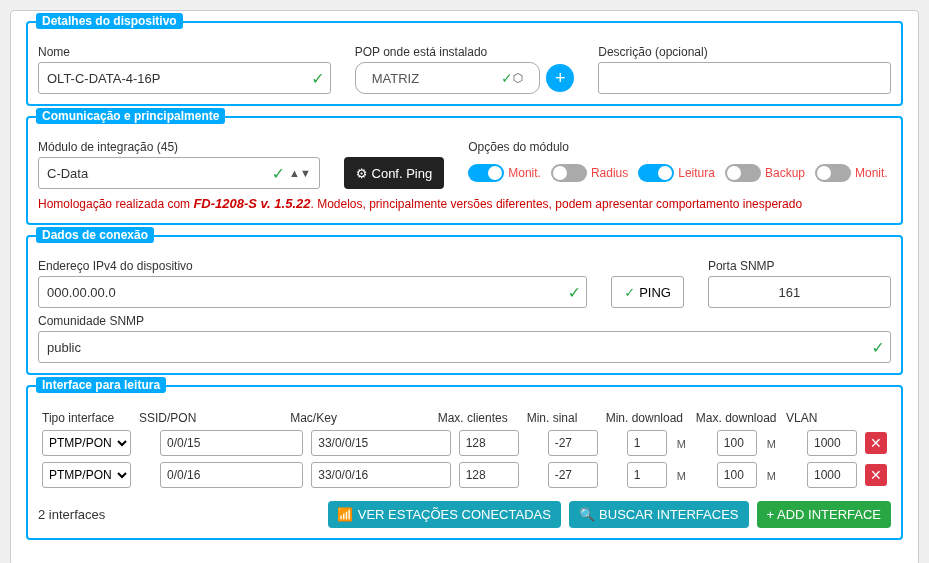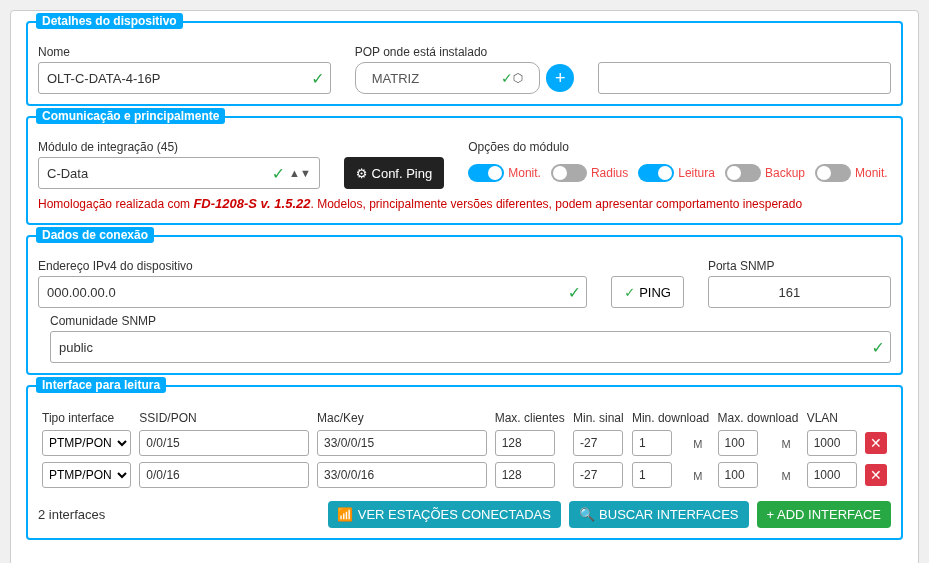--- a/index.html
+++ b/index.html
@@ -27,21 +27,21 @@
     .toggle::after { content: ''; position: absolute; width: 14px; height: 14px; border-radius: 50%; background: #fff; top: 2px; }
     .toggle.on::after { right: 2px; }
     .toggle.off::after { left: 2px; }
     .warning-text { color: #cc0000; font-size: 12px; margin-top: 6px; line-height: 1.4; }
     .warning-text span { font-weight: bold; font-style: italic; }
     .ping-btn { background: #fff; border: 1px solid #aaa; border-radius: 3px; height: 32px; padding: 0 12px; cursor: pointer; display: flex; align-items: center; gap: 4px; font-size: 13px; white-space: nowrap; }
     .ping-check { color: #28a745; }
     .interface-table { width: 100%; border-collapse: collapse; margin-top: 8px; }
     .interface-table th { font-size: 12px; color: #333; font-weight: normal; padding: 2px 4px; text-align: left; white-space: nowrap; }
     .interface-table td { padding: 3px 4px; }
-    .interface-table input[type="text"] { width: 100%; padding: 3px 6px; height: 26px; font-size: 12px; }
+    .interface-table input[type="text"] { width: 100%; padding: 3px 6px; height: 26px; font-size: 12px; margin-left: 21px; }
     .interface-table select { border: 1px solid #aaa; border-radius: 3px; height: 26px; font-size: 12px; padding: 0 2px; background: #fff; cursor: pointer; }
     .del-btn { background: #dc3545; color: #fff; border: none; border-radius: 3px; width: 22px; height: 22px; cursor: pointer; font-size: 14px; display: flex; align-items: center; justify-content: center; }
     .bottom-row { display: flex; align-items: center; justify-content: space-between; margin-top: 10px; }
     .count-label { font-size: 13px; color: #333; }
     .btn-group { display: flex; gap: 8px; }
     .btn-ver { background: #17a2b8; color: #fff; border: none; border-radius: 4px; padding: 6px 10px; cursor: pointer; font-size: 12px; display: flex; align-items: center; gap: 4px; white-space: nowrap; }
     .btn-buscar { background: #17a2b8; color: #fff; border: none; border-radius: 4px; padding: 6px 10px; cursor: pointer; font-size: 12px; display: flex; align-items: center; gap: 4px; white-space: nowrap; }
     .btn-add { background: #28a745; color: #fff; border: none; border-radius: 4px; padding: 6px 10px; cursor: pointer; font-size: 12px; display: flex; align-items: center; gap: 4px; white-space: nowrap; }
     .m-label { font-size: 11px; color: #555; padding: 0 2px; }
   </style>
@@ -65,20 +65,21 @@
         <div class="input-wrap" style="gap:6px;">
           <div class="select-wrap" style="flex:1; min-width:120px;">
             <input type="text" value="MATRIZ" style="border: none; background: transparent; color: rgb(85, 85, 85); width: 80%;">
             <span style="color:#28a745; font-size:14px;">✓</span>
             <span style="color:#555; font-size:12px;">⬡</span>
           </div>
           <button class="plus-btn">+</button>
         </div>
       </div>
       <div class="field-group" style="flex:2;">
+        <label class="field-label">Descrição (opcional)</label>
         <div class="input-wrap">
           <input type="text" style="width: 100%;">
         </div>
       </div>
     </div>
   </div>
 
   <div class="section">
     <span class="section-title">Comunicação e principalmente</span>
     <div class="row" style="margin-top:14px; align-items:flex-end;">
@@ -146,21 +147,21 @@
         </button>
       </div>
       <div class="field-group" style="flex:1;">
         <label class="field-label">Porta SNMP</label>
         <div class="input-wrap">
           <input type="text" style="width: 100%; text-align: center;" value="161">
         </div>
       </div>
     </div>
     <div class="row" style="margin-top:6px;">
-      <div class="field-group" style="flex:1;margin-left:12px;">
+      <div class="field-group" style="flex:1;">
         <label class="field-label">Comunidade SNMP</label>
         <div class="input-wrap">
           <input type="text" style="width: 100%;" value="public">
           <span class="check-green">✓</span>
         </div>
       </div>
     </div>
   </div>
 
   <div class="section">

